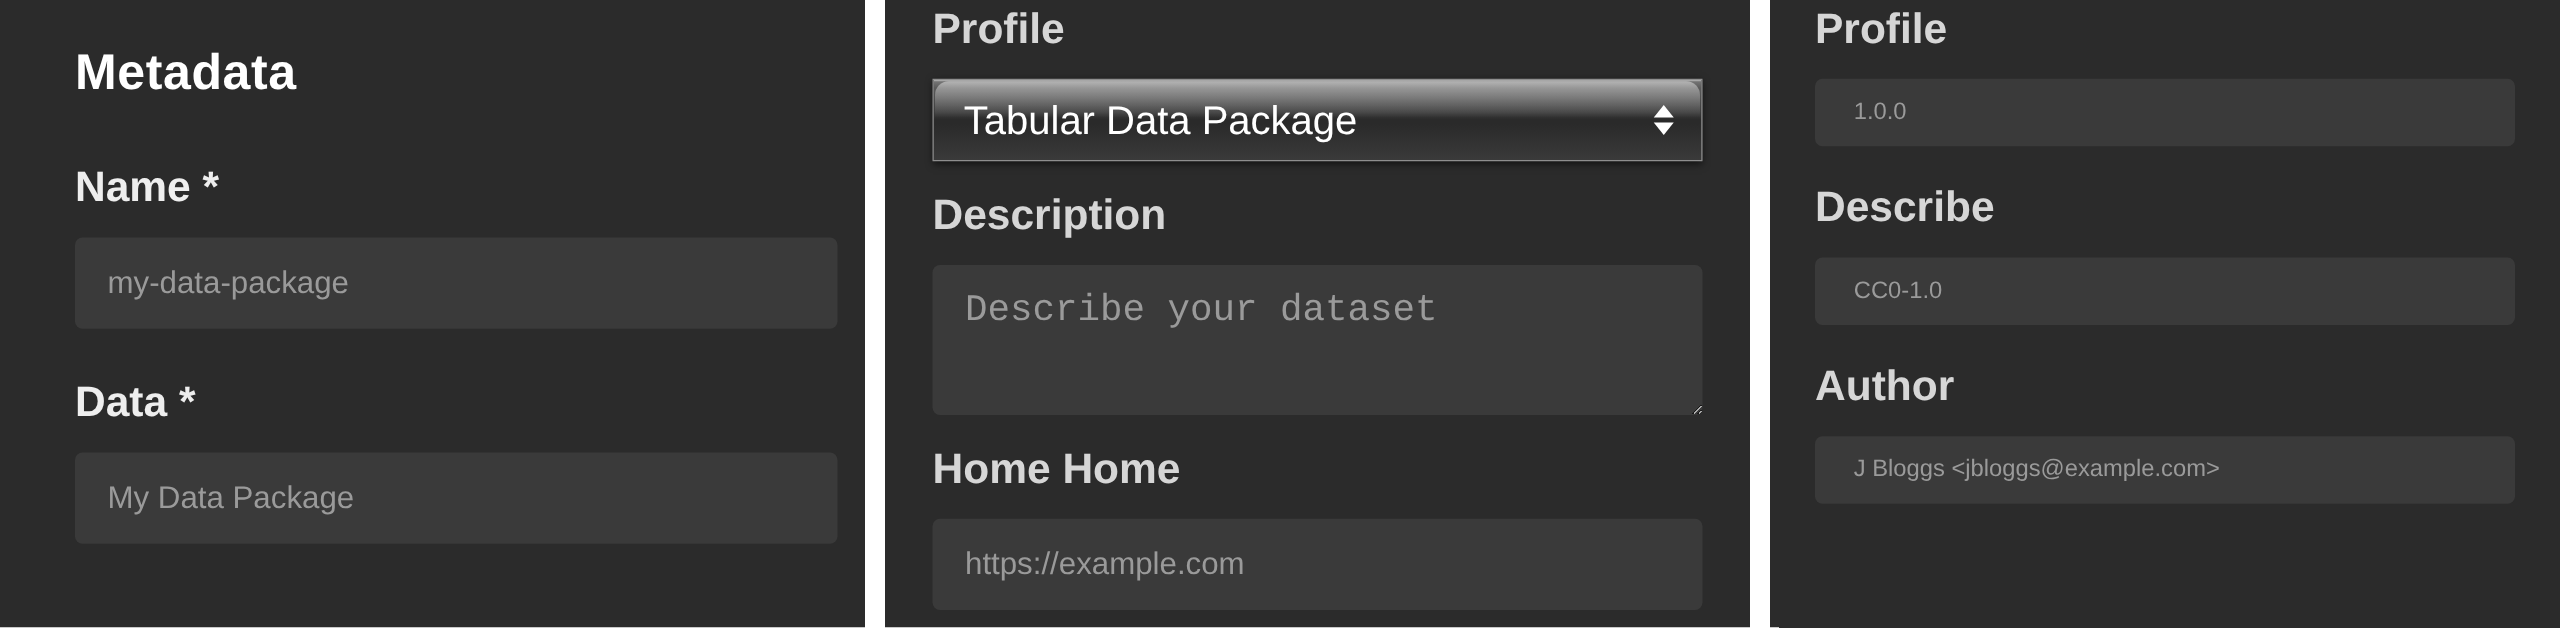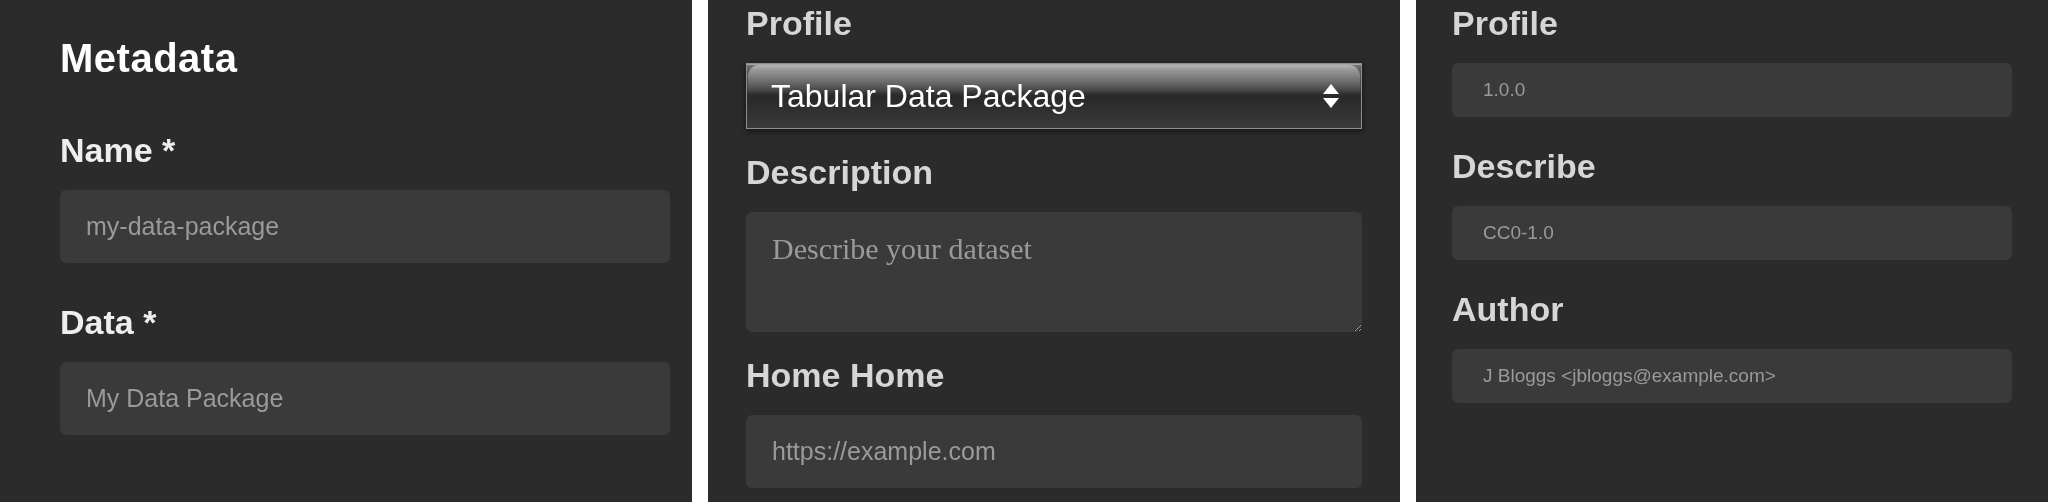--- a/index.html
+++ b/index.html
@@ -79,21 +79,21 @@
     display:block;
     width:100%;
     box-sizing:border-box;
     background:var(--input-bg);
     border:none;
     border-radius:6px;
     padding:20px 26px;
     font-size:30px;
     color:#e8e8e8;
     outline:none;
-    font-family:Liberation Serif, serif;
+    font-family:Liberation Mono, monospace;
     resize:both;
     height:120px;
   }
   .textarea::placeholder{color:var(--placeholder);}
   
   .group{margin-bottom:40px;margin-top:24px;}
   .group2{margin-bottom:24px;}
   .group3{margin-bottom:30px;}
   
   

